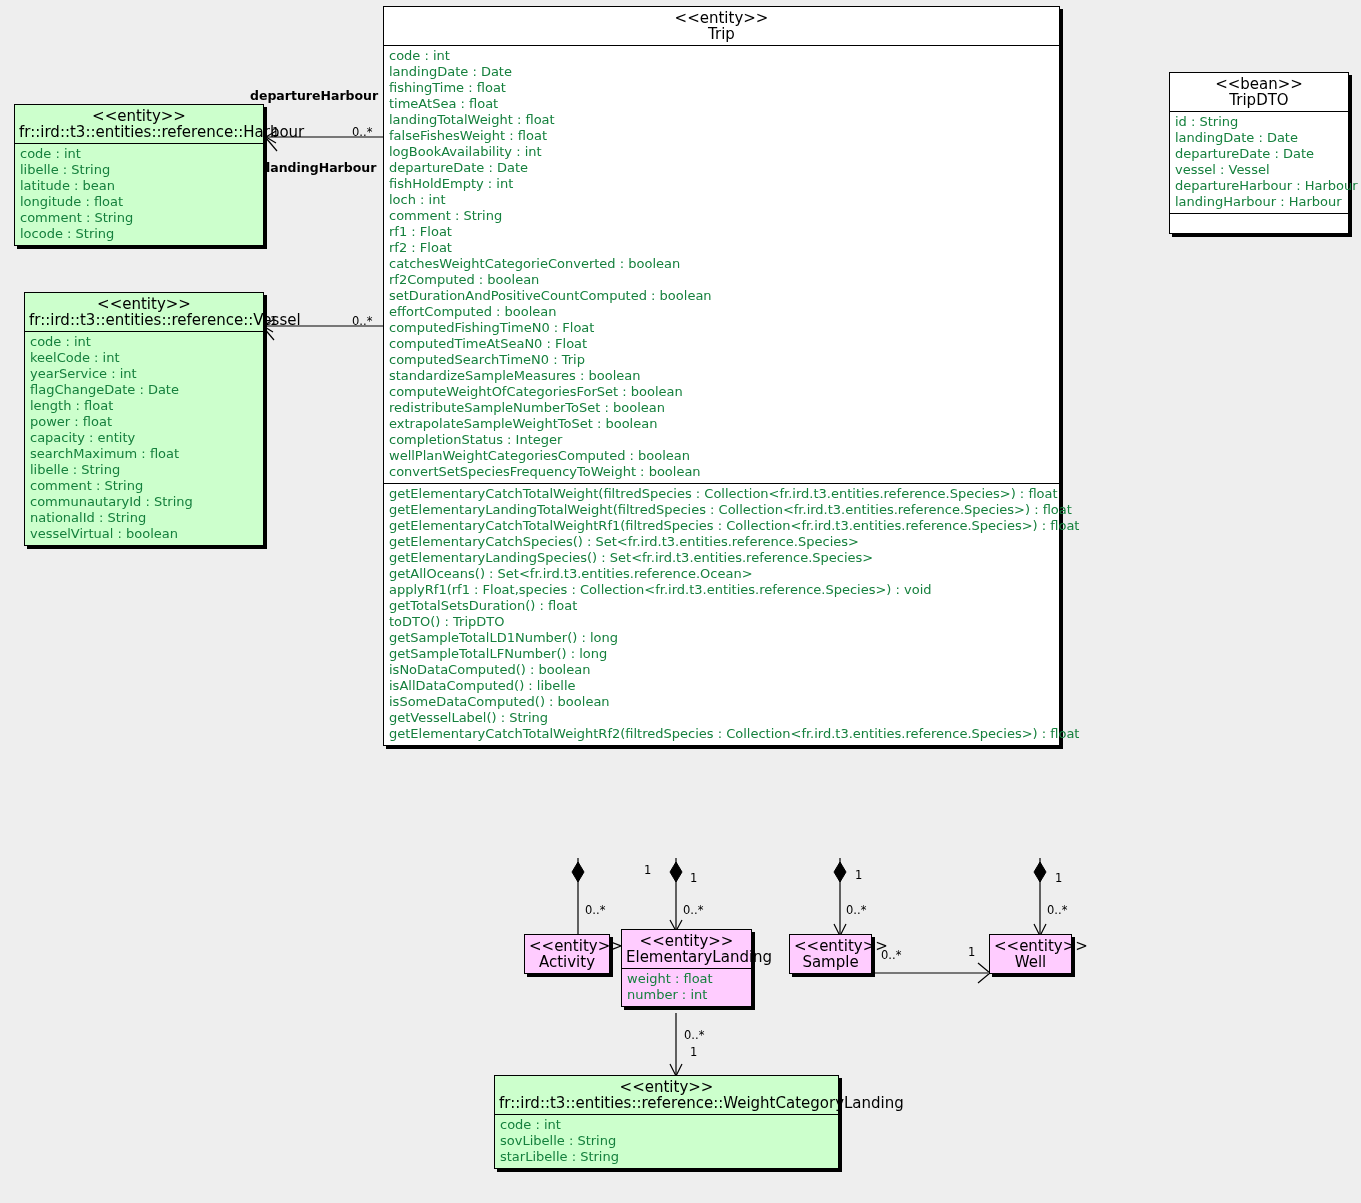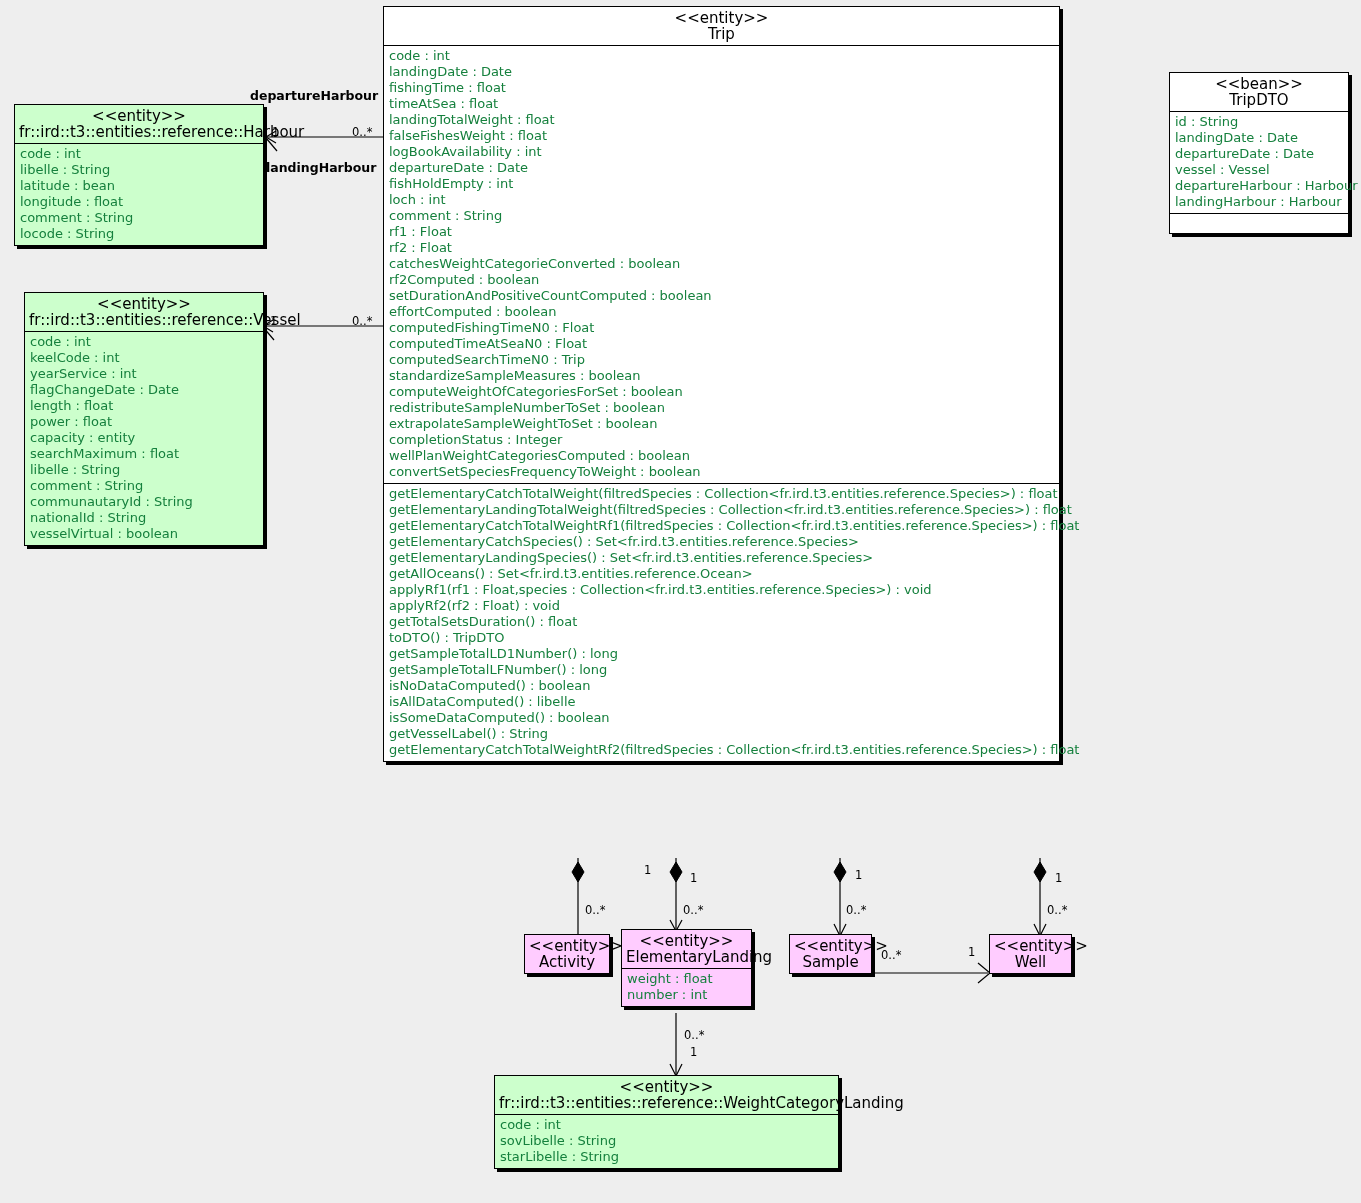--- a/index.html
+++ b/index.html
@@ -248,21 +248,20 @@
       </div>
     <div class="cls-sep"></div>
     <div class="cls-section">
         <div class="row">getElementaryCatchTotalWeight(filtredSpecies : Collection&lt;fr.ird.t3.entities.reference.Species&gt;) : float</div>
         <div class="row">getElementaryLandingTotalWeight(filtredSpecies : Collection&lt;fr.ird.t3.entities.reference.Species&gt;) : float</div>
         <div class="row">getElementaryCatchTotalWeightRf1(filtredSpecies : Collection&lt;fr.ird.t3.entities.reference.Species&gt;) : float</div>
         <div class="row">getElementaryCatchSpecies() : Set&lt;fr.ird.t3.entities.reference.Species&gt;</div>
         <div class="row">getElementaryLandingSpecies() : Set&lt;fr.ird.t3.entities.reference.Species&gt;</div>
         <div class="row">getAllOceans() : Set&lt;fr.ird.t3.entities.reference.Ocean&gt;</div>
         <div class="row">applyRf1(rf1 : Float,species : Collection&lt;fr.ird.t3.entities.reference.Species&gt;) : void</div>
-        <div class="row">applyRf2(rf2 : Float) : void</div>
         <div class="row">getTotalSetsDuration() : float</div>
         <div class="row">toDTO() : TripDTO</div>
         <div class="row">getSampleTotalLD1Number() : long</div>
         <div class="row">getSampleTotalLFNumber() : long</div>
         <div class="row">isNoDataComputed() : boolean</div>
         <div class="row">isAllDataComputed() : libelle</div>
         <div class="row">isSomeDataComputed() : boolean</div>
         <div class="row">getVesselLabel() : String</div>
         <div class="row">getElementaryCatchTotalWeightRf2(filtredSpecies : Collection&lt;fr.ird.t3.entities.reference.Species&gt;) : float</div>
       </div>

